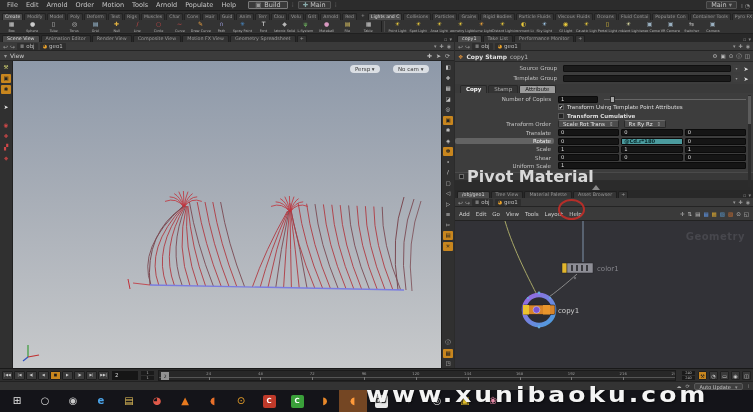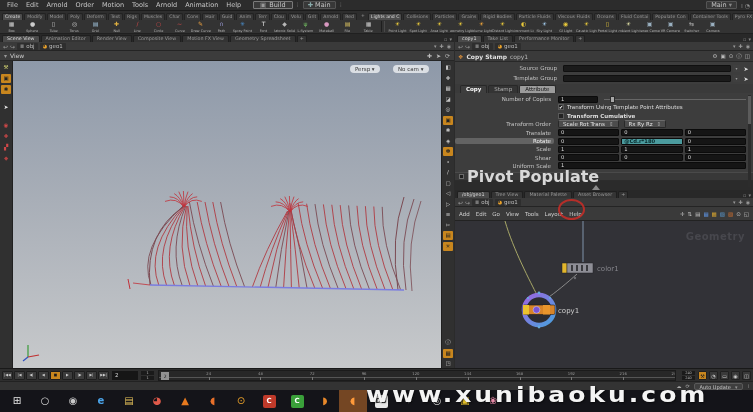--- a/index.html
+++ b/index.html
@@ -171,21 +171,21 @@
 
   <div id="menubar" class="abs">
     <div class="menu-items" style="display:flex">
         <div class="menu-item">File</div>
         <div class="menu-item">Edit</div>
         <div class="menu-item">Arnold</div>
         <div class="menu-item">Order</div>
         <div class="menu-item">Motion</div>
         <div class="menu-item">Tools</div>
         <div class="menu-item">Arnold</div>
-        <div class="menu-item">Animation</div>
+        <div class="menu-item">Populate</div>
         <div class="menu-item">Help</div>
       </div>
     <div class="build-badge">
       <span style="color:#999">▣</span>
       <span>Build</span>
     </div>
     <span class="mb-sep">⁞</span>
     <div class="mb-chip">
       <span style="color:#8aa">✚</span>
       <span>Main</span>
@@ -651,21 +651,21 @@
         <div class="pfield flex1">0</div>
       </div>
       <div class="prow">
         <div class="plabel">
           <div class="plabel-in">Uniform Scale</div>
         </div>
         <div class="pfield flex1">1</div>
       </div>
       <div class="section-row">
         <div class="section-box"></div>
-        <div class="section-label">Pivot Populate</div>
+        <div class="section-label">Pivot Material</div>
       </div>
     </div>
   <div id="pscroll" class="abs"></div>
   <div id="pthumb" class="abs"></div>
   <div id="pane-grip" class="abs"></div>
 
   <div id="net-tabs" class="abs panetabs">
       <div class="ptab active">/obj/geo1</div>
       <div class="ptab">Tree View</div>
       <div class="ptab">Material Palette</div>

